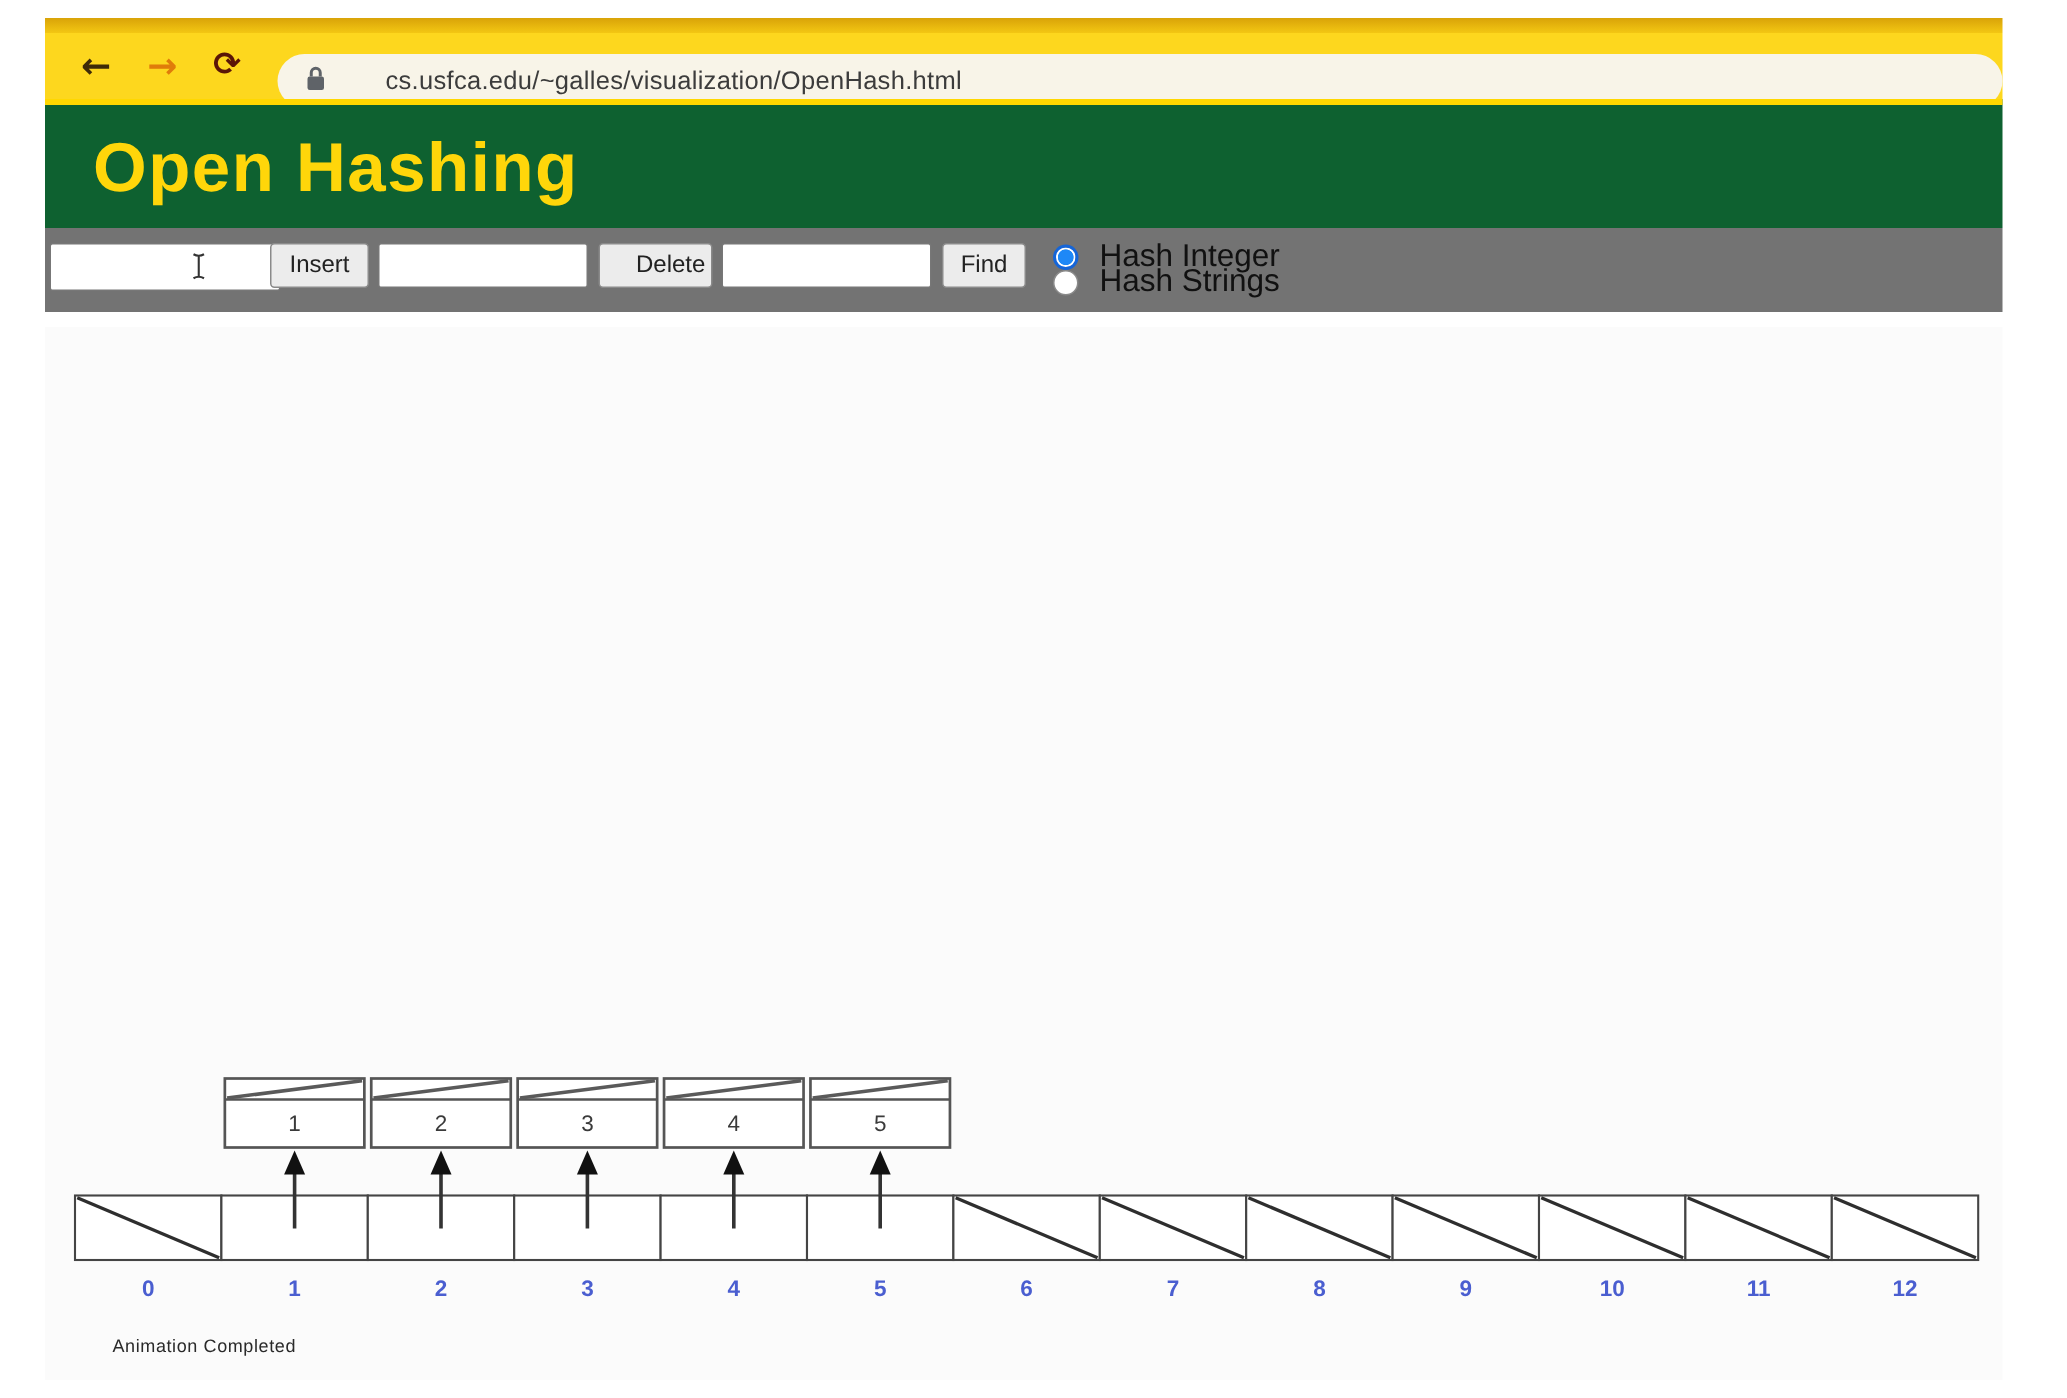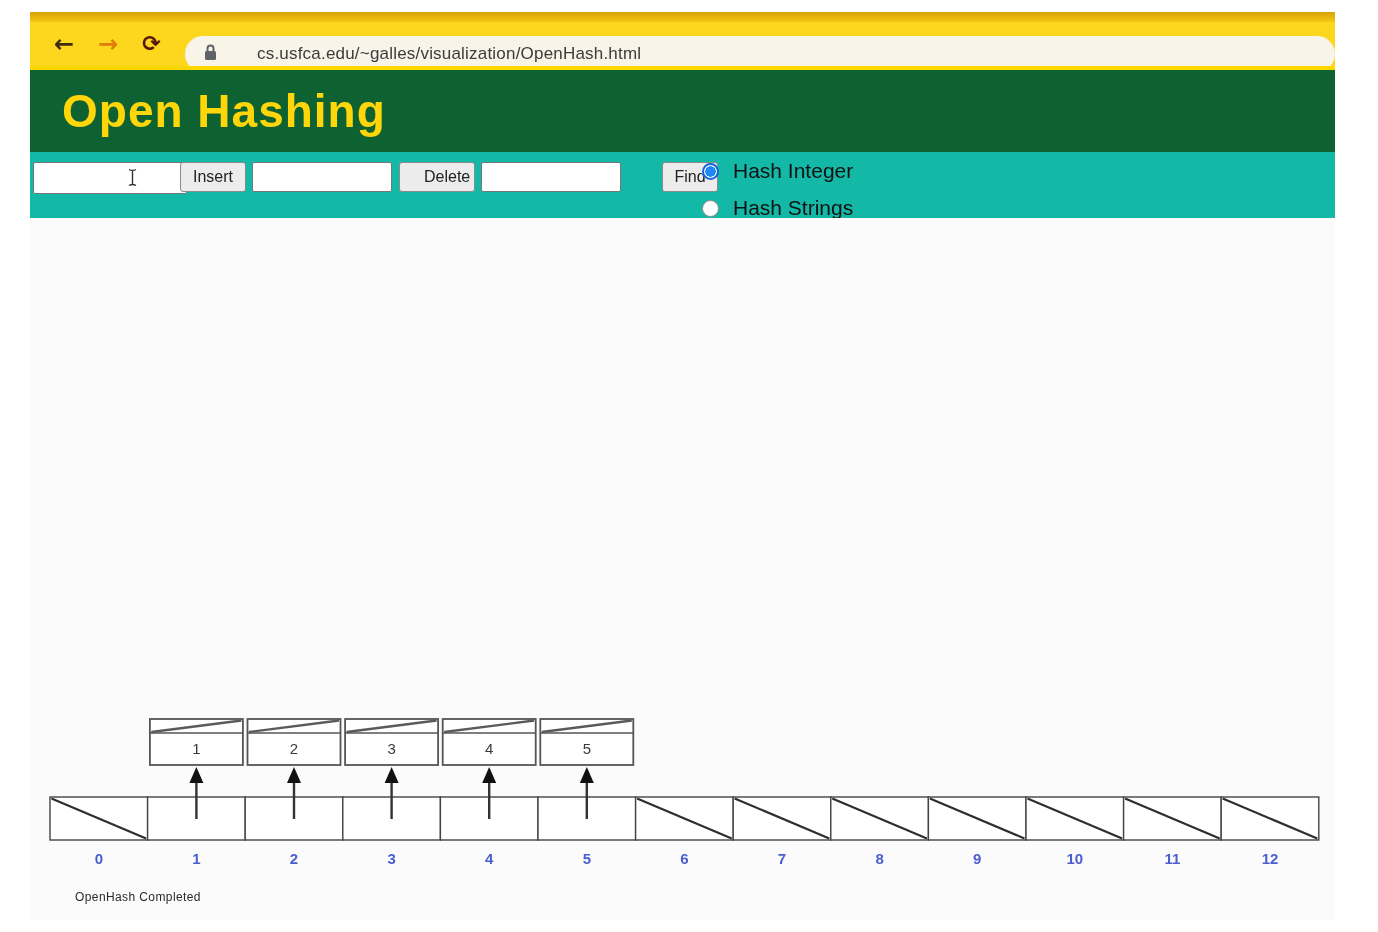--- a/index.html
+++ b/index.html
@@ -24,21 +24,21 @@
   .lock{margin-left:18px;flex:0 0 auto;}
   .url-text{margin-left:12px;font-size:17px;color:#3c3c3c;letter-spacing:.2px;white-space:nowrap;}
 
   
   .page-header{position:absolute;left:0;top:54px;width:100%;height:86px;
     background:#0e6130;border-top:4px solid #ffd700;box-sizing:border-box;}
   .page-title{color:#ffd60a;font-size:46px;font-weight:bold;letter-spacing:1px;
     margin:14px 0 12px 32px;}
 
   
-  .controls{position:absolute;left:0;top:140px;width:100%;height:66px;background:#14b8a6;text-decoration:underline;}
+  .controls{position:absolute;left:0;top:140px;width:100%;height:56px;background:#737373;text-decoration:underline;}
   .ctl{position:absolute;box-sizing:border-box;}
   .txt-input{height:30px;background:#ffffff;border:1px solid #777;border-radius:2px;
     font-size:15px;padding:0 6px;}
   .btn{height:30px;background:#ececec;border:1px solid #8a8a8a;border-radius:3px;
     font-size:16px;color:#222;padding:0 10px;cursor:pointer;
     font-family:"Liberation Sans", sans-serif;}
   .input-wrap{position:absolute;}
   .caret{position:absolute;left:94px;top:6px;pointer-events:none;}
 
   .radio-row{position:absolute;left:672px;display:flex;align-items:center;height:22px;cursor:pointer;}
@@ -84,27 +84,27 @@
       <span class="caret">
         <svg width="11" height="19" viewBox="0 0 11 19">
           <path d="M5.5 2.5 V16.5 M2 1.5 Q5.5 3.5 9 1.5 M2 17.5 Q5.5 15.5 9 17.5" stroke="#333" stroke-width="1.4" fill="none"></path>
         </svg>
       </span>
     </span>
     <button class="btn ctl" style="left:150px;top:10px;width:66px;">Insert</button>
     <input class="txt-input ctl" style="left: 222px; top: 10px; width: 140px;" type="text" value="">
     <button class="btn ctl" style="left:369px;top:10px;width:76px;padding-left:24px;">Delete</button>
     <input class="txt-input ctl" style="left: 451px; top: 10px; width: 140px;" type="text" value="">
-    <button class="btn ctl" style="left:632px;top:10px;width:56px;">Find</button>
+    <button class="btn ctl" style="left:598px;top:10px;width:56px;">Find</button>
 
     <div class="radio-row" style="top:8px;">
       <span class="radio-dot selected" id="radio0"></span>
       <span class="radio-label">Hash Integer</span>
     </div>
-    <div class="radio-row" style="top:45px;">
+    <div class="radio-row" style="top:25px;">
       <span class="radio-dot" id="radio1"></span>
       <span class="radio-label">Hash Strings</span>
     </div>
   </div>
 
   <div class="canvas">
     <svg id="viz-svg" width="1305" height="702" viewBox="0 0 1305 702">
         <rect x="20" y="579" width="97.6" height="43" fill="#ffffff" stroke="#444" stroke-width="1.4"></rect>
         <text x="68.8" y="646" text-anchor="middle" font-size="15" font-weight="600" fill="#4A5ED0" font-family="&quot;Liberation Sans&quot;, sans-serif">0</text>
         <line x1="21.5" y1="580.5" x2="116.1" y2="620.5" stroke="#2e2e2e" stroke-width="2.2"></line>
@@ -163,16 +163,16 @@
         <rect x="996" y="579" width="97.6" height="43" fill="#ffffff" stroke="#444" stroke-width="1.4"></rect>
         <text x="1044.8" y="646" text-anchor="middle" font-size="15" font-weight="600" fill="#4A5ED0" font-family="&quot;Liberation Sans&quot;, sans-serif">10</text>
         <line x1="997.5" y1="580.5" x2="1092.1" y2="620.5" stroke="#2e2e2e" stroke-width="2.2"></line>
         <rect x="1093.6" y="579" width="97.6" height="43" fill="#ffffff" stroke="#444" stroke-width="1.4"></rect>
         <text x="1142.3999999999999" y="646" text-anchor="middle" font-size="15" font-weight="600" fill="#4A5ED0" font-family="&quot;Liberation Sans&quot;, sans-serif">11</text>
         <line x1="1095.1" y1="580.5" x2="1189.6999999999998" y2="620.5" stroke="#2e2e2e" stroke-width="2.2"></line>
         <rect x="1191.1999999999998" y="579" width="97.6" height="43" fill="#ffffff" stroke="#444" stroke-width="1.4"></rect>
         <text x="1239.9999999999998" y="646" text-anchor="middle" font-size="15" font-weight="600" fill="#4A5ED0" font-family="&quot;Liberation Sans&quot;, sans-serif">12</text>
         <line x1="1192.6999999999998" y1="580.5" x2="1287.2999999999997" y2="620.5" stroke="#2e2e2e" stroke-width="2.2"></line>
       </svg>
-    <div class="status-msg">OpenHash Completed</div>
+    <div class="status-msg">Animation Completed</div>
   </div>
 
 </div>
 
 </body></html>

